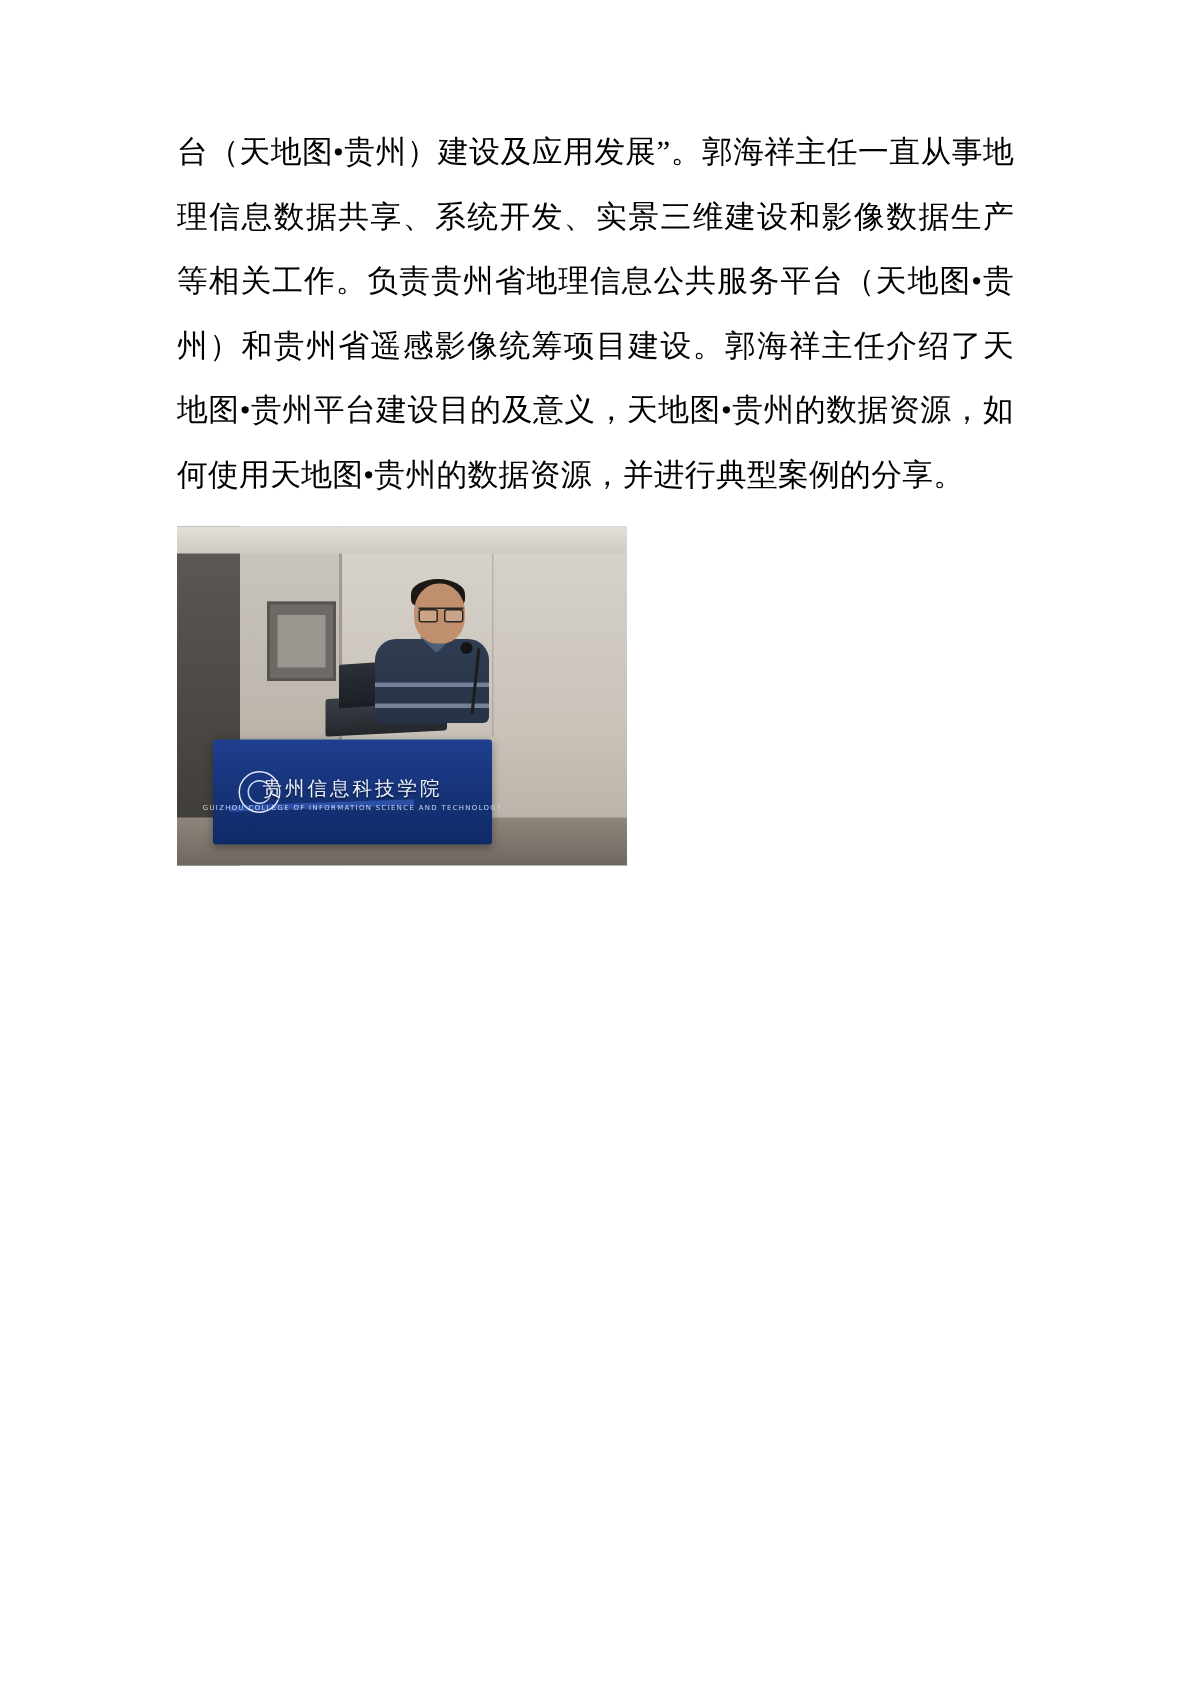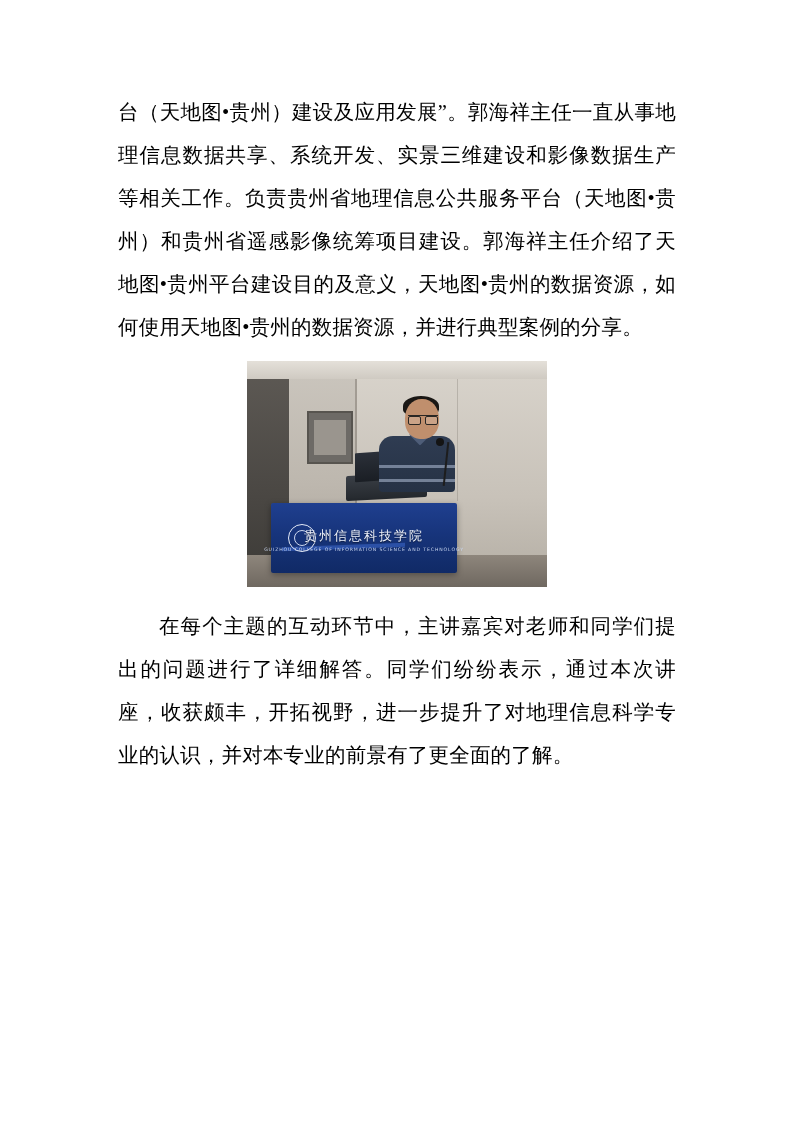--- a/index.html
+++ b/index.html
@@ -15,39 +15,39 @@
     width: 793px;
     height: 1122px;
     background: #ffffff;
     margin: 0 auto;
     overflow: hidden;
     box-sizing: border-box;
   }
   .content {
     position: absolute;
     left: 118px;
-    top: 91px;
+    top: 81px;
     width: 558px;
   }
   .para {
     font-size: 20.5px;
     line-height: 43px;
     color: #000000;
     text-align: justify;
     text-justify: inter-ideograph;
     letter-spacing: 0.2px;
     margin: 0;
   }
   .para.indent {
     text-indent: 2em;
   }
   .figure {
     margin: 12px 0 18px 0;
     display: flex;
-    justify-content: center;
+    justify-content: flex-start;
   }
   .photo {
     position: relative;
     width: 300px;
     height: 226px;
     overflow: hidden;
     background: #b9b3ab;
   }
   
   .wall-left {
@@ -282,15 +282,14 @@
 
         <div class="podium">
           <div class="podium-top"></div>
           <div class="podium-emblem"></div>
           <div class="podium-text">贵州信息科技学院</div>
           <div class="podium-subtext">GUIZHOU COLLEGE OF INFORMATION SCIENCE AND TECHNOLOGY</div>
         </div>
       </div>
     </div>
 
-    <p class="para indent">在每个主题的互动环节中，主讲嘉宾对老师和同学们提出的问题进行了详细解答。同学们纷纷表示，通过本次讲座，收获颇丰，开拓视野，进一步提升了对地理信息科学专业的认识，并对本专业的前景有了更全面的了解。</p>
   </div>
 </div>
 
 </body></html>

